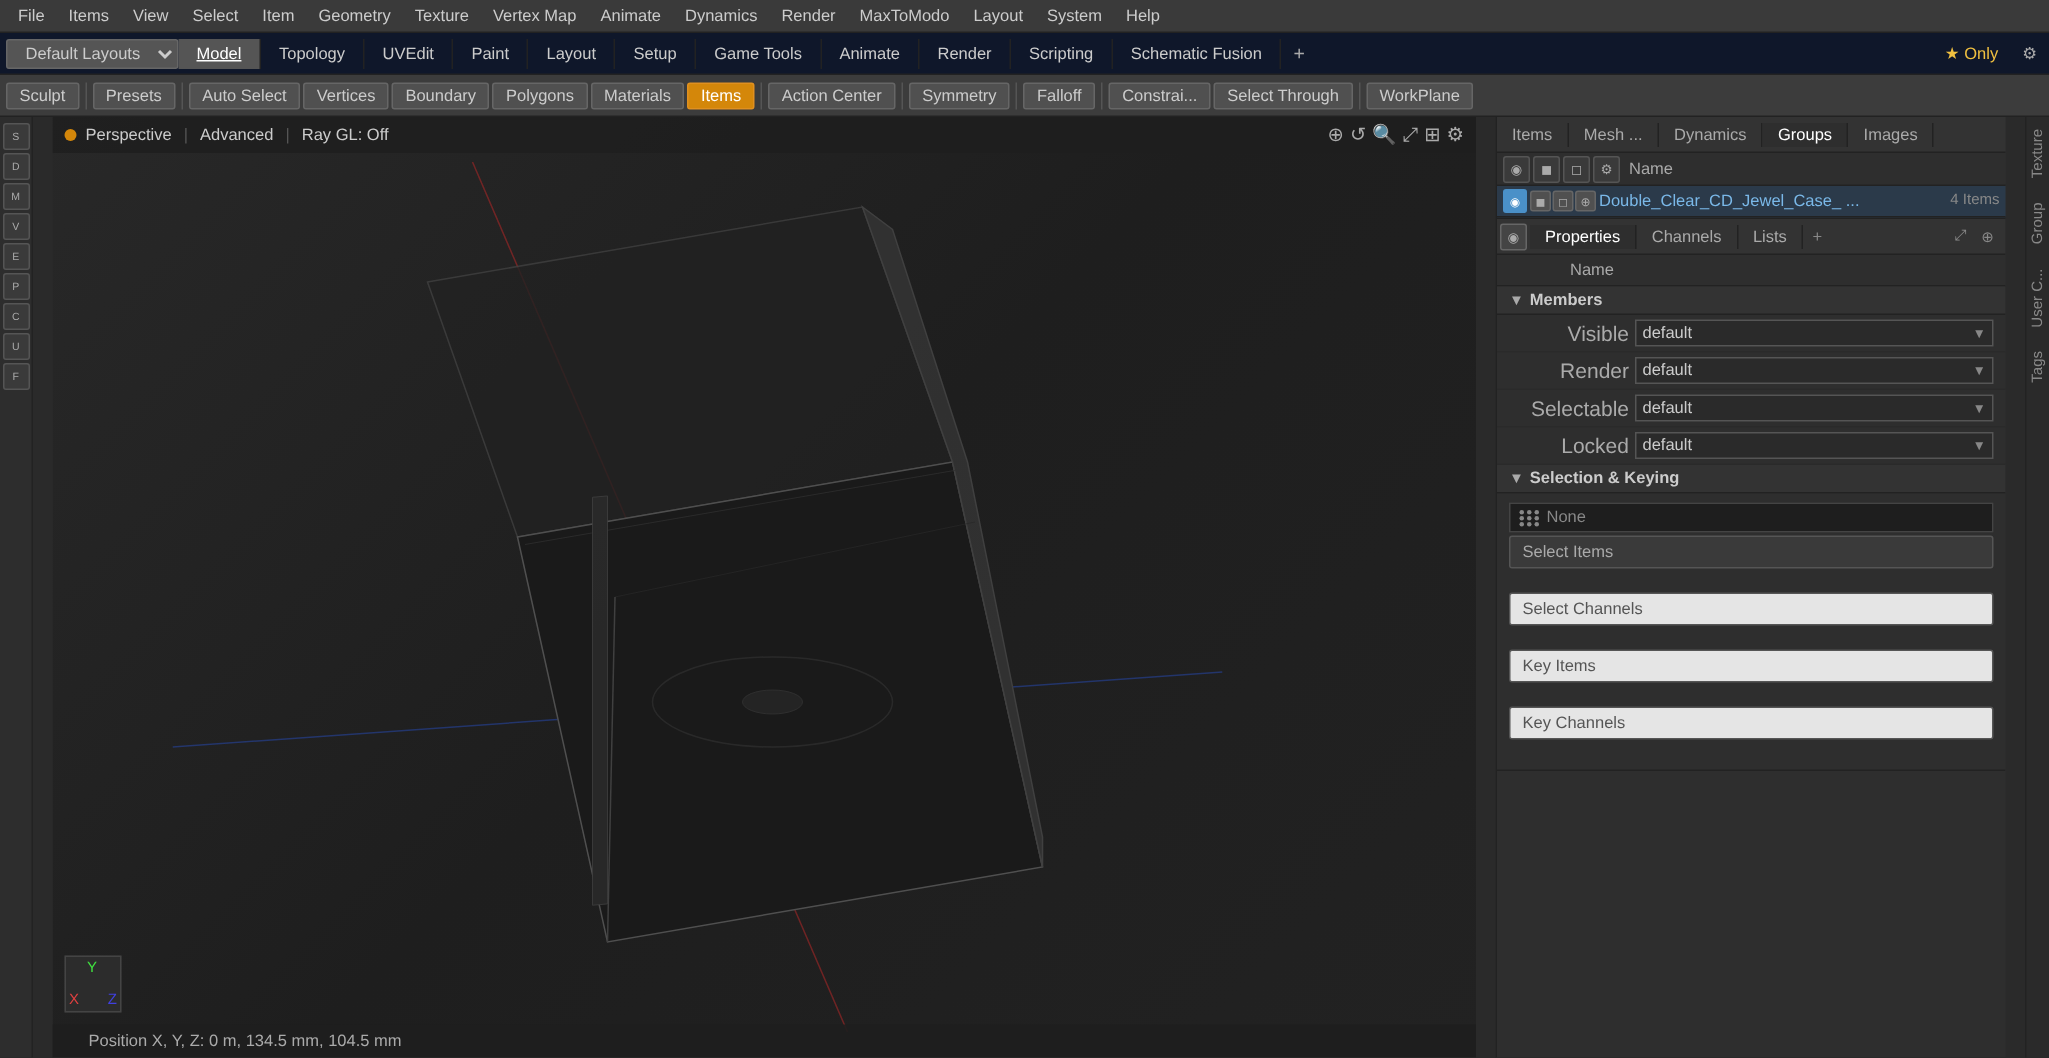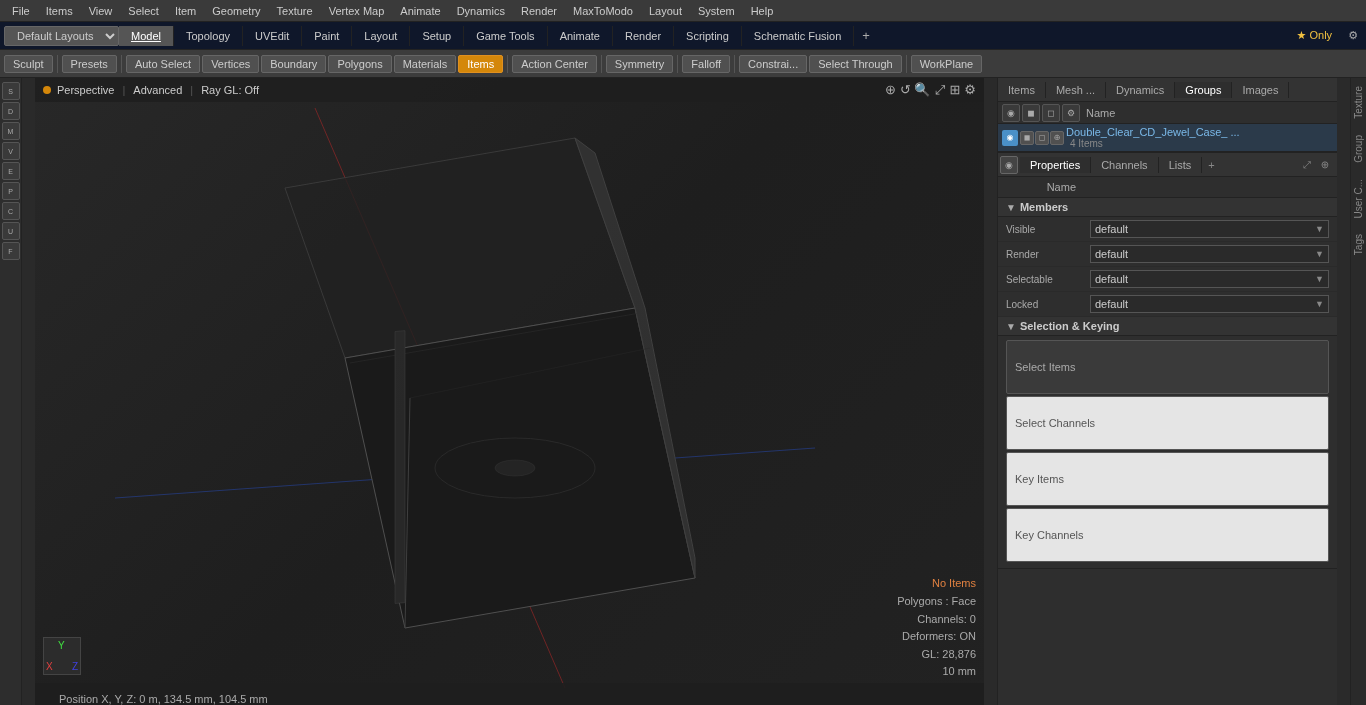--- a/index.html
+++ b/index.html
@@ -197,21 +197,21 @@
 
     
     #status-bar {
       position: absolute;
       bottom: 0;
       left: 0;
       right: 0;
       height: 22px;
       background: rgba(30,30,30,0.9);
       display: flex;
-      align-items: flex-end;
+      align-items: center;
       padding: 0 24px;
       font-size: 11px;
       color: #aaa;
     }
 
     
     #viewport-compass {
       position: absolute;
       bottom: 28px;
       left: 8px;
@@ -444,24 +444,24 @@
     }
 
     .prop-row {
       display: flex;
       align-items: center;
       padding: 3px 8px;
       border-bottom: 1px solid #2a2a2a;
       gap: 4px;
     }
     .prop-row-label {
-      font-size: 10px;
+      font-size: 14px;
       color: #aaa;
       width: 80px;
-      text-align: left;
+      text-align: right;
     }
     .prop-select {
       flex: 1;
       background: #2a2a2a;
       border: 1px solid #555;
       color: #ccc;
       font-size: 11px;
       padding: 2px 4px;
       cursor: pointer;
       display: flex;
@@ -499,28 +499,28 @@
     }
     .dot-sm {
       width: 3px;
       height: 3px;
       background: #888;
       border-radius: 50%;
     }
 
     .sel-btn {
       width: 100%;
-      padding: 20px 8px;
+      padding: 4px 8px;
       background: #3a3a3a;
       border: 1px solid #555;
       color: #aaa;
       font-size: 11px;
       text-align: left;
       cursor: pointer;
-      margin-bottom: 2px;
+      margin-bottom: 16px;
       border-radius: 2px;
     }
     .sel-btn.disabled {
       color: #555;
       background: #e5e5e5;
       cursor: default;
     }
 
     
     #far-right-strip {
@@ -665,28 +665,20 @@
       <line x1="295" y1="290" x2="535" y2="240" stroke="#2a2a2a" stroke-width="0.5"></line>
 
       <ellipse cx="400" cy="360" rx="80" ry="30" fill="#1a1a1a" stroke="#333" stroke-width="1" opacity="0.7"></ellipse>
       <ellipse cx="400" cy="360" rx="20" ry="8" fill="#2a2a2a" stroke="#444" stroke-width="0.5" opacity="0.7"></ellipse>
 
       <line x1="290" y1="520" x2="295" y2="290" stroke="#444" stroke-width="1"></line>
 
       <rect x="280" y="248" width="10" height="272" fill="#2a2a2a" stroke="#444" stroke-width="0.5" transform="skewY(-5)"></rect>
     </svg>
 
-    <div id="viewport-status">
-      <div class="status-highlight">No Items</div>
-      <div>Polygons : Face</div>
-      <div>Channels: 0</div>
-      <div>Deformers: ON</div>
-      <div>GL: 28,876</div>
-      <div>10 mm</div>
-    </div>
 
     <div id="viewport-compass">
       <div class="compass-box">
         <div class="compass-x">X</div>
         <div class="compass-y">Y</div>
         <div class="compass-z">Z</div>
       </div>
     </div>
 
     <div id="status-bar">
@@ -714,21 +706,21 @@
     </div>
 
     <div id="groups-list">
       <div class="group-item">
         <div class="group-eye">◉</div>
         <div class="group-icons">
           <div class="group-icon-sm">◼</div>
           <div class="group-icon-sm">◻</div>
           <div class="group-icon-sm">⊕</div>
         </div>
-        <div style="display:flex;flex-direction:column;flex:1;overflow:hidden;justify-content:space-between;">
+        <div style="display:flex;flex-direction:row;flex:1;overflow:hidden;justify-content:space-between;">
           <div class="group-name">Double_Clear_CD_Jewel_Case_ ...</div>
           <div class="group-count">4 Items</div>
         </div>
       </div>
     </div>
 
     <div id="props-section">
 
       <div id="props-tabs-row">
         <div style="width:18px;height:18px;background:#444;border:1px solid #666;border-radius:2px;margin:0 2px;cursor:pointer;display:flex;align-items:center;justify-content:center;font-size:9px;color:#aaa;">◉</div>
@@ -783,20 +775,36 @@
         </div>
       </div>
 
       <div class="section-header">
         <span class="section-arrow">▼</span>
         <span class="section-title">Selection &amp; Keying</span>
       </div>
 
       <div class="sel-keying-section">
         
+        <div class="sel-keying-row">
+          <div class="sel-none-display">
+            <div class="dots-icon">
+              <div class="dot-sm"></div>
+                <div class="dot-sm"></div>
+                <div class="dot-sm"></div>
+              <div class="dot-sm"></div>
+                <div class="dot-sm"></div>
+                <div class="dot-sm"></div>
+              <div class="dot-sm"></div>
+                <div class="dot-sm"></div>
+                <div class="dot-sm"></div>
+            </div>
+            <span>None</span>
+          </div>
+        </div>
 
         
         <button class="sel-btn">Select Items</button>
         
         <button class="sel-btn disabled">Select Channels</button>
         
         <button class="sel-btn disabled">Key Items</button>
         
         <button class="sel-btn disabled">Key Channels</button>
       </div>

